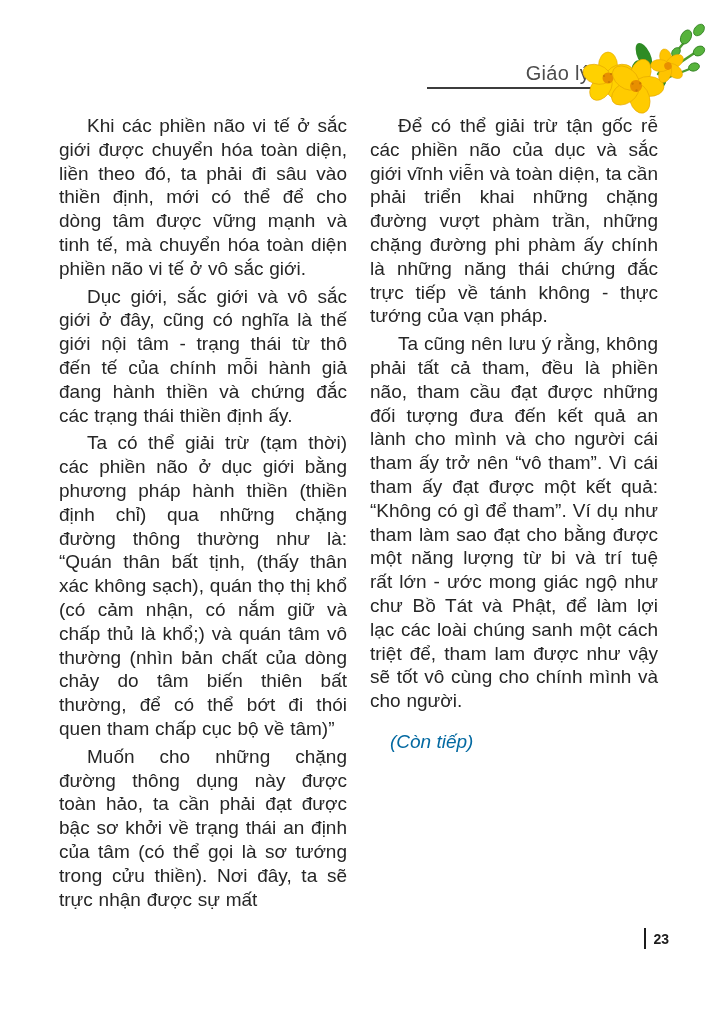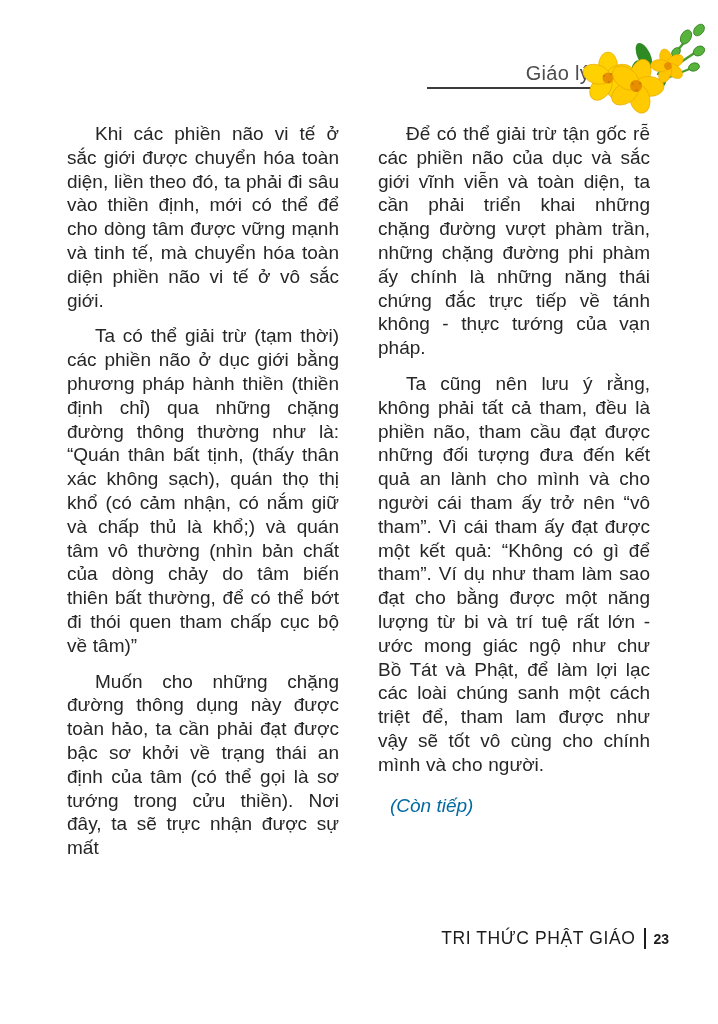--- a/index.html
+++ b/index.html
@@ -23,21 +23,21 @@
   }
   .flower{position:absolute;top:18px;right:4px;width:136px;height:104px;}
 
   
   .columns{
     position:absolute;left:55px;top:110px;width:608px;
     display:flex;gap:15px;
   }
   .column{width:296px;}
   .para{
-    margin:12px;
+    margin:4px;
     font-size:19px;line-height:23.8px;
     text-align:justify;text-indent:28px;
     color:#262626;
     word-spacing:0.5px;
   }
   .para.no-indent{text-indent:0;}
   .b{font-weight:normal;}
   .continuation{
     margin:18px 0 0 0;
     font-size:19px;font-style:italic;color:#0369a1;
@@ -128,31 +128,31 @@
           </g>
           <circle r="3.8" fill="#E88F00"></circle>
         </g>
       </svg>
     </div>
   </div>
 
   <main class="columns">
     <div class="column">
         <p class="para"><span>Khi các phiền não vi tế ở sắc giới được chuyển hóa toàn diện, liền theo đó, ta phải đi sâu vào thiền định, mới có thể để cho dòng tâm được vững mạnh và tinh tế, mà chuyển hóa toàn diện phiền não vi tế ở vô sắc giới.</span></p>
+        <p class="para"><span>Dục giới, sắc giới và vô sắc giới ở đây, cũng có nghĩa là thế giới nội tâm - trạng thái từ thô đến tế của chính mỗi hành giả đang hành thiền và chứng đắc các trạng thái thiền định ấy.</span></p>
         <p class="para"><span>Ta có thể giải trừ (tạm thời) các phiền não ở dục giới bằng phương pháp hành thiền (thiền định chỉ) qua những chặng đường thông thường như là: “Quán thân bất tịnh, (thấy thân xác không sạch), quán thọ thị khổ (có cảm nhận, có nắm giữ và chấp thủ là khổ;) và quán tâm vô thường (nhìn bản chất của dòng chảy do tâm biến thiên bất thường, để có thể bớt đi thói quen tham chấp cục bộ về tâm)”</span></p>
         <p class="para"><span>Muốn cho những chặng đường thông dụng này được toàn hảo, ta cần phải đạt được bậc sơ khởi về trạng thái </span><span class="b">an định</span><span> của tâm (có thể gọi là </span><span class="b">sơ tướng</span><span> trong cửu thiền). Nơi đây, ta sẽ trực nhận được sự mất</span></p>
       </div>
     <div class="column">
       <div>
           <p class="para"><span>Để có thể giải trừ tận gốc rễ các phiền não của dục và sắc giới vĩnh viễn và toàn diện, ta cần phải triển khai những chặng đường vượt phàm trần, những chặng đường phi phàm ấy chính là những năng thái chứng đắc trực tiếp về tánh không - thực tướng của vạn pháp.</span></p>
           <p class="para"><span>Ta cũng nên lưu ý rằng, không phải tất cả tham, đều là phiền não, tham cầu đạt được những đối tượng đưa đến kết quả an lành cho mình và cho người cái tham ấy trở nên “vô tham”. Vì cái tham ấy đạt được một kết quả: “Không có gì để tham”. Ví dụ như tham làm sao đạt cho bằng được một năng lượng từ bi và trí tuệ rất lớn - ước mong giác ngộ như chư Bồ Tát và Phật, để làm lợi lạc các loài chúng sanh một cách triệt để, tham lam được như vậy sẽ tốt vô cùng cho chính mình và cho người.</span></p>
         </div>
       <p class="continuation">(Còn tiếp)</p>
     </div>
   </main>
 
   <div class="footer">
-    <span class="title">TRI THỨC PHẬT GIÁO</span>
     <span class="bar"></span>
     <span class="num">23</span>
   </div>
 
 </div>
 
 </body></html>

